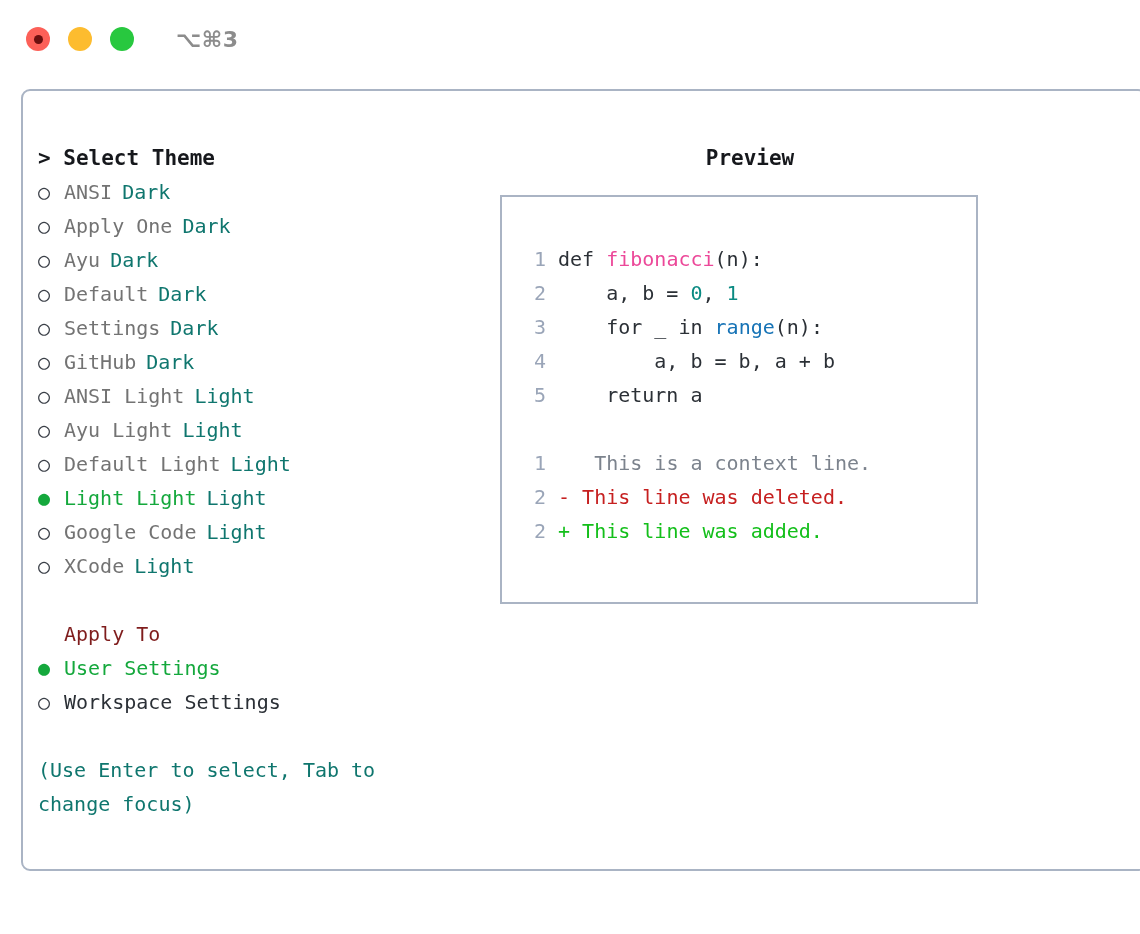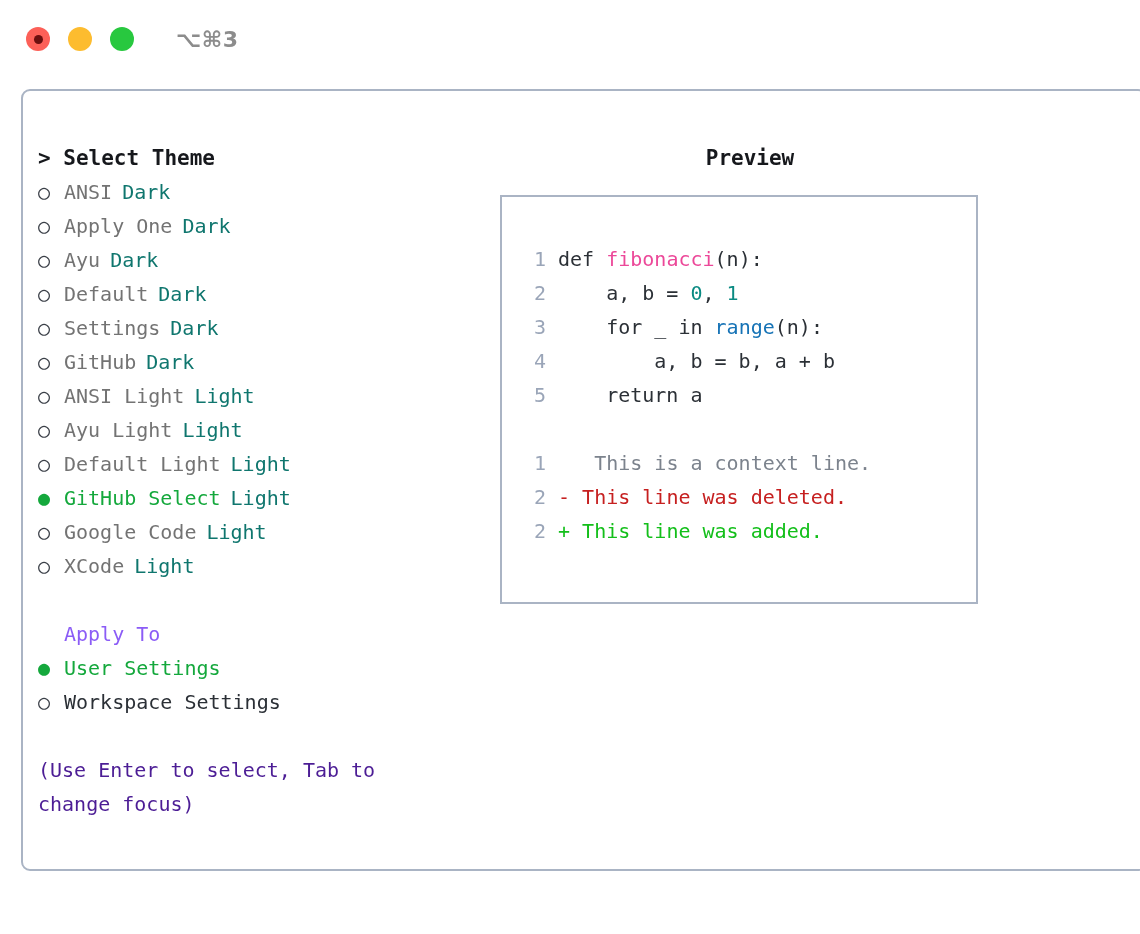--- a/index.html
+++ b/index.html
@@ -137,42 +137,42 @@
     color: #0f766e;
     margin-left: 10px;
   }
 
   
   #apply-to-block { margin-top: 34px; }
   .apply-heading {
     height: 34px;
     line-height: 34px;
     font-size: 20px;
-    color: #8b5cf6;
+    color: #7f1d1d;
     padding-left: 26px;
     white-space: pre;
   }
   .apply-row {
     display: flex;
     align-items: baseline;
     height: 34px;
     line-height: 34px;
     font-size: 20px;
     white-space: pre;
   }
   .apply-row .opt-label { color: #2b3036; }
   .apply-row.selected .opt-label { color: #14a83c; }
   .apply-row.selected .marker { color: #14a83c; }
 
   
   #hint-text {
     margin-top: 34px;
     font-size: 20px;
     line-height: 34px;
-    color: #4c1d95;
+    color: #0f766e;
     width: 400px;
   }
 
   
   #preview-box {
     position: absolute;
     left: 477px;
     top: 104px;
     width: 478px;
     height: 409px;
@@ -231,21 +231,21 @@
         <div class="theme-list" id="theme-list">
             <div class="theme-row"><span class="marker">○</span><span class="theme-name">ANSI</span><span class="theme-tag">Dark</span></div>
             <div class="theme-row"><span class="marker">○</span><span class="theme-name">Apply One</span><span class="theme-tag">Dark</span></div>
             <div class="theme-row"><span class="marker">○</span><span class="theme-name">Ayu</span><span class="theme-tag">Dark</span></div>
             <div class="theme-row"><span class="marker">○</span><span class="theme-name">Default</span><span class="theme-tag">Dark</span></div>
             <div class="theme-row"><span class="marker">○</span><span class="theme-name">Settings</span><span class="theme-tag">Dark</span></div>
             <div class="theme-row"><span class="marker">○</span><span class="theme-name">GitHub</span><span class="theme-tag">Dark</span></div>
             <div class="theme-row"><span class="marker">○</span><span class="theme-name">ANSI Light</span><span class="theme-tag">Light</span></div>
             <div class="theme-row"><span class="marker">○</span><span class="theme-name">Ayu Light</span><span class="theme-tag">Light</span></div>
             <div class="theme-row"><span class="marker">○</span><span class="theme-name">Default Light</span><span class="theme-tag">Light</span></div>
-            <div class="theme-row selected"><span class="marker">●</span><span class="theme-name">GitHub Select</span><span class="theme-tag">Light</span></div>
+            <div class="theme-row selected"><span class="marker">●</span><span class="theme-name">Light Light</span><span class="theme-tag">Light</span></div>
             <div class="theme-row"><span class="marker">○</span><span class="theme-name">Google Code</span><span class="theme-tag">Light</span></div>
             <div class="theme-row"><span class="marker">○</span><span class="theme-name">XCode</span><span class="theme-tag">Light</span></div>
           </div>
 
         <div id="apply-to-block">
           <div class="apply-heading">Apply To</div>
           <div id="apply-options">
               <div class="apply-row selected"><span class="marker">●</span><span class="opt-label">User Settings</span></div>
               <div class="apply-row"><span class="marker">○</span><span class="opt-label">Workspace Settings</span></div>
             </div>

